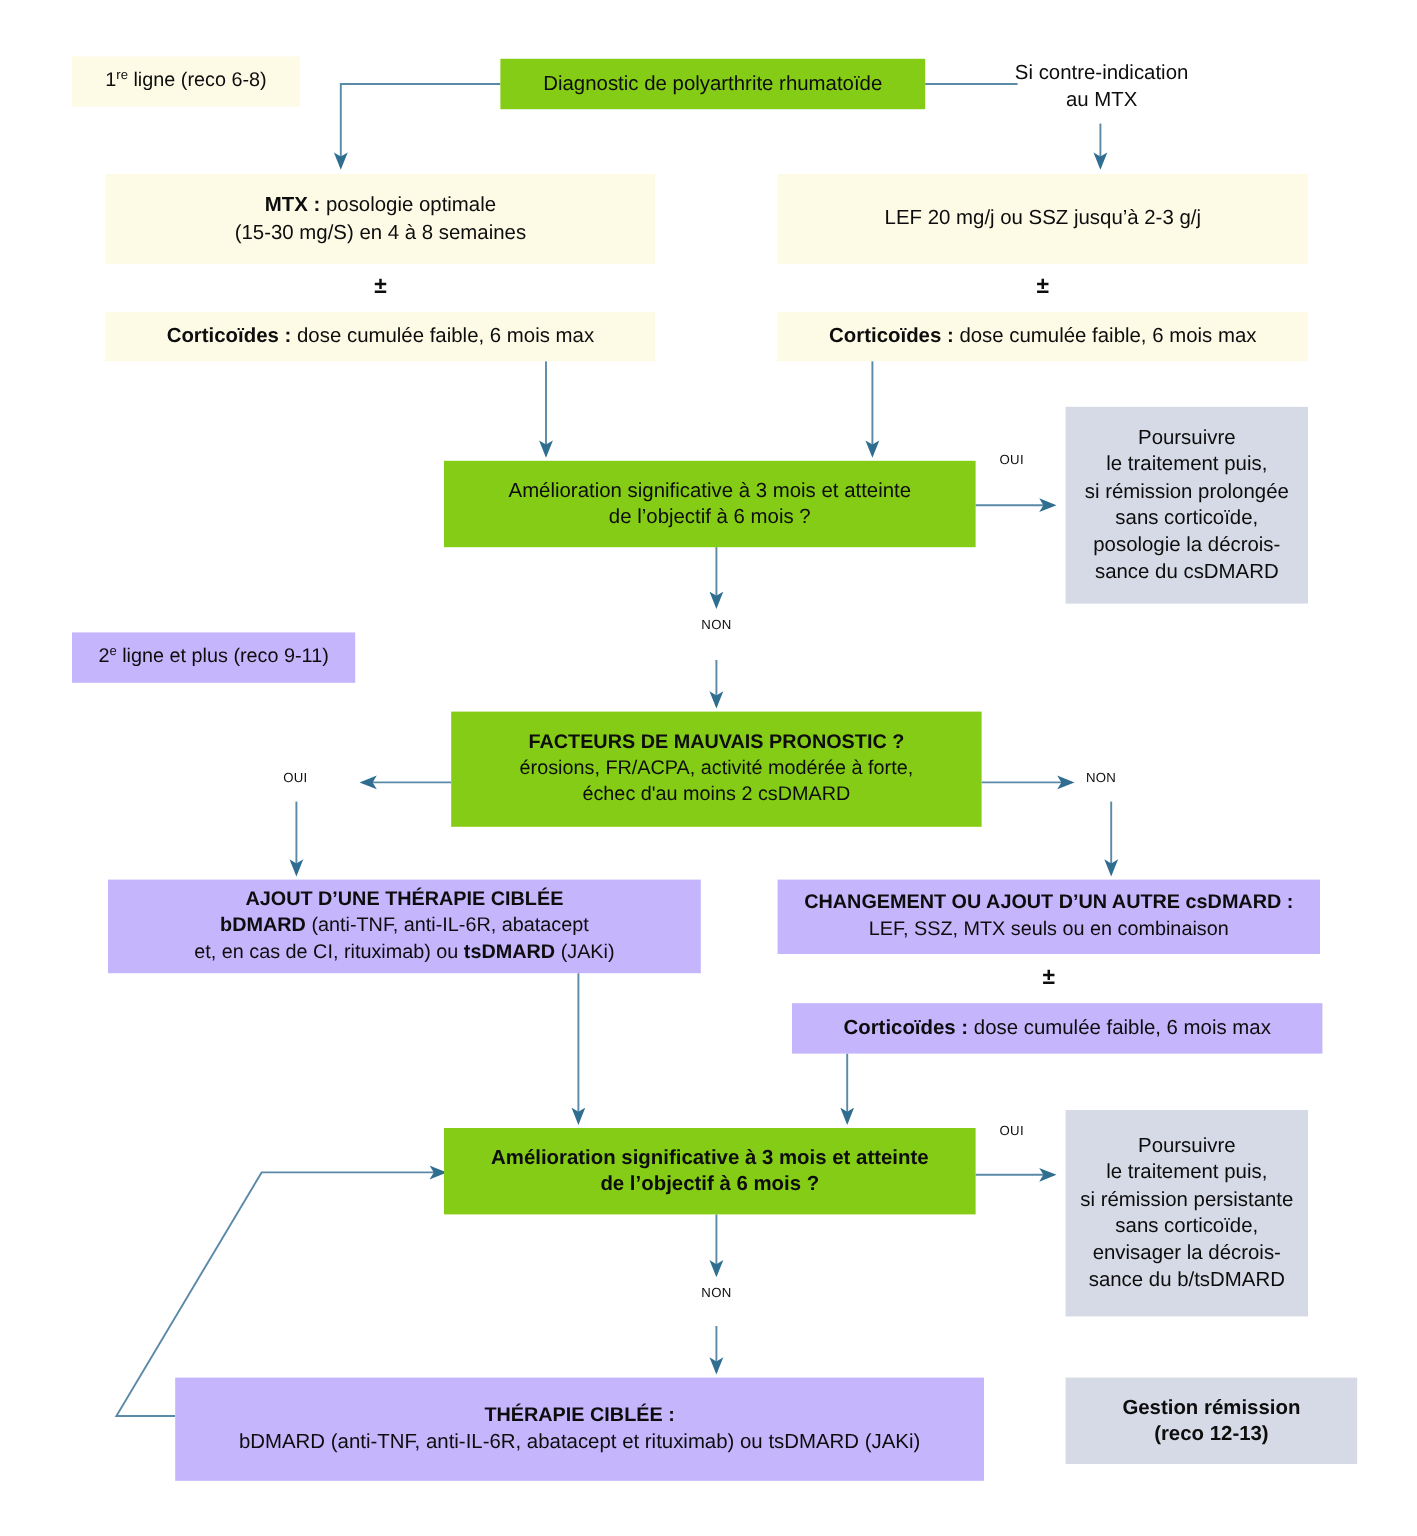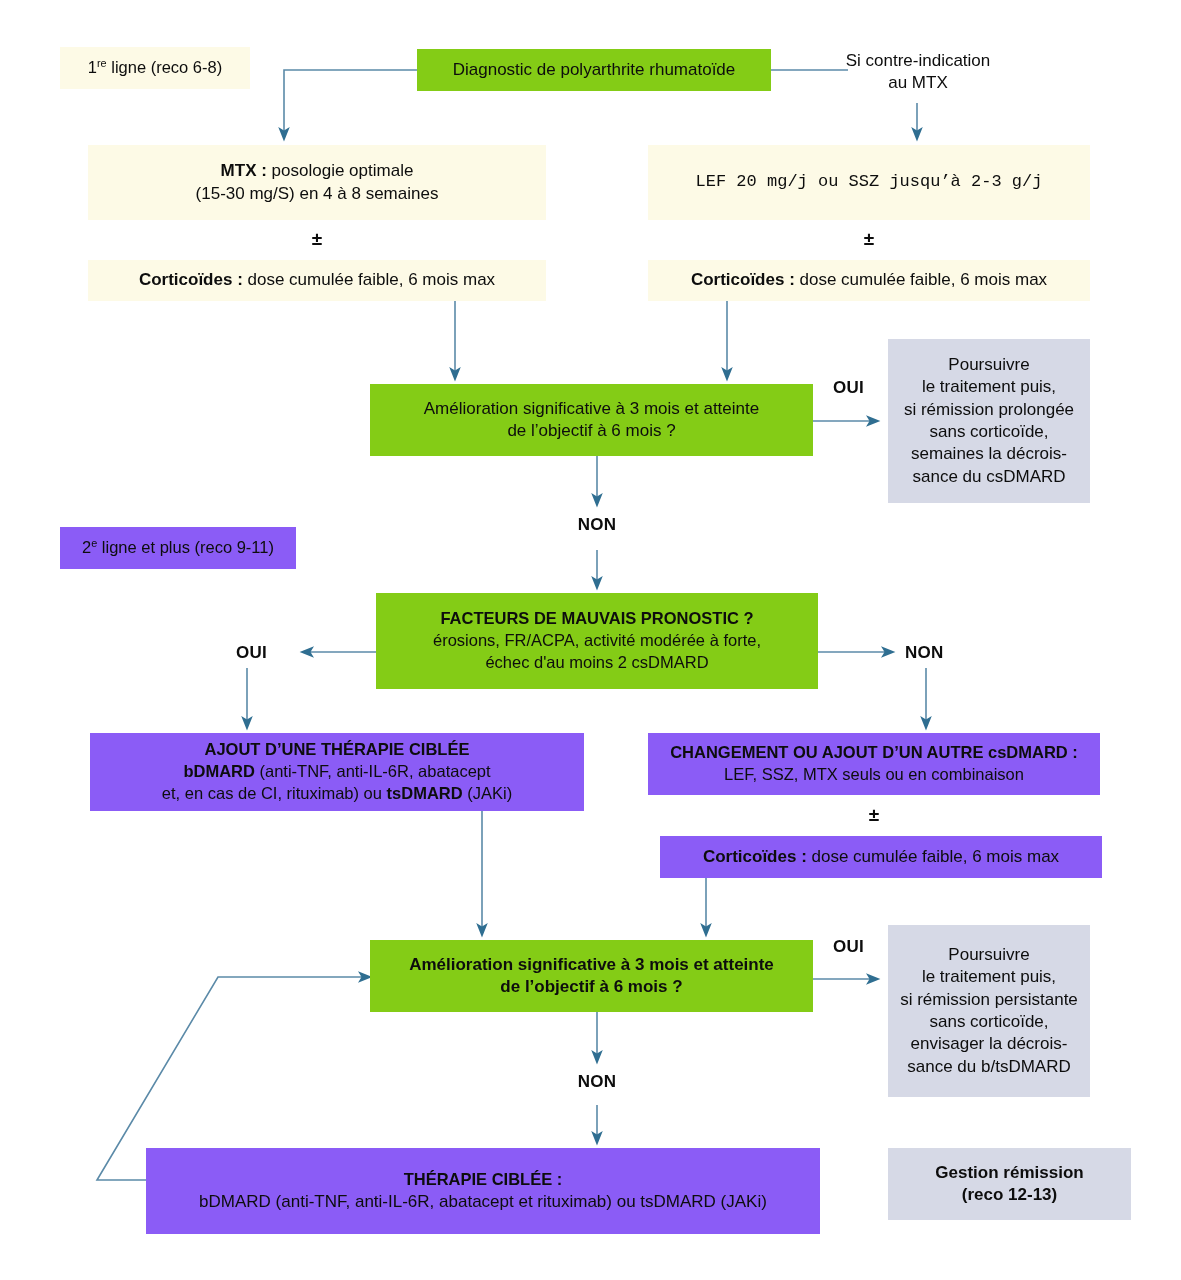--- a/index.html
+++ b/index.html
@@ -33,36 +33,36 @@
     align-items: center;
     justify-content: center;
     text-align: center;
     line-height: 1.32;
     padding: 4px 8px;
   }
   .box > span { display: block; width: 100%; }
   .cream   { background: #fdfae6; }
   .bluegray{ background: #84cc16; }
   .lavender{ background: #d6d9e6; }
-  .mint    { background: #8b5cf6; }
+  .mint    { background: #c4b5fd; }
   .plain   { background: transparent; }
   .f16 { font-size: 16.5px; }
   .f17 { font-size: 17px; }
   .b   { font-weight: bold; }
   .pm {
     position: absolute;
     font-size: 19px;
     font-weight: bold;
     text-align: center;
     line-height: 1;
   }
   .edgelabel {
     position: absolute;
-    font-size: 17px;
-    font-weight: bold;
+    font-size: 11px;
+    font-weight: normal;
     letter-spacing: 0.2px;
   }
   sup { font-size: 0.66em; vertical-align: super; line-height: 0; }
 </style>
 </head>
 <body>
 
 <div id="canvas">
 
   <svg class="edges" viewBox="0 0 1181 1280" xmlns="http://www.w3.org/2000/svg">
@@ -143,21 +143,21 @@
   <div class="pm" style="left:88px; top:229px; width:458px;">
     <span>±</span>
   </div>
 
   <div class="box cream f17" style="left:88px; top:260px; width:458px; height:41px;">
     <span>
       <span class="b">Corticoïdes :</span><span> dose cumulée faible, 6 mois max</span>
     </span>
   </div>
 
-  <div class="box cream f17" style="left:648px; top:145px; width:442px; height:75px;font-family:Liberation Mono, monospace;">
+  <div class="box cream f17" style="left:648px; top:145px; width:442px; height:75px;">
     <span>LEF 20 mg/j ou SSZ jusqu’à 2-3 g/j</span>
   </div>
 
   <div class="pm" style="left:648px; top:229px; width:442px;">
     <span>±</span>
   </div>
 
   <div class="box cream f17" style="left:648px; top:260px; width:442px; height:41px;">
     <span>
       <span class="b">Corticoïdes :</span><span> dose cumulée faible, 6 mois max</span>
@@ -174,21 +174,21 @@
   <div class="edgelabel" style="left:833px; top:378px;">
     <span>OUI</span>
   </div>
 
   <div class="box lavender f17" style="left:888px; top:339px; width:202px; height:164px;">
     <span>
       <span>Poursuivre</span><br>
       <span>le traitement puis,</span><br>
       <span>si rémission prolongée</span><br>
       <span>sans corticoïde,</span><br>
-      <span>semaines la décrois-</span><br>
+      <span>posologie la décrois-</span><br>
       <span>sance du csDMARD</span>
     </span>
   </div>
 
   <div class="edgelabel" style="left:570px; top:515px; width:54px; text-align:center;">
     <span>NON</span>
   </div>
 
   <div class="box bluegray f16" style="left:376px; top:593px; width:442px; height:96px;">
     <span>

